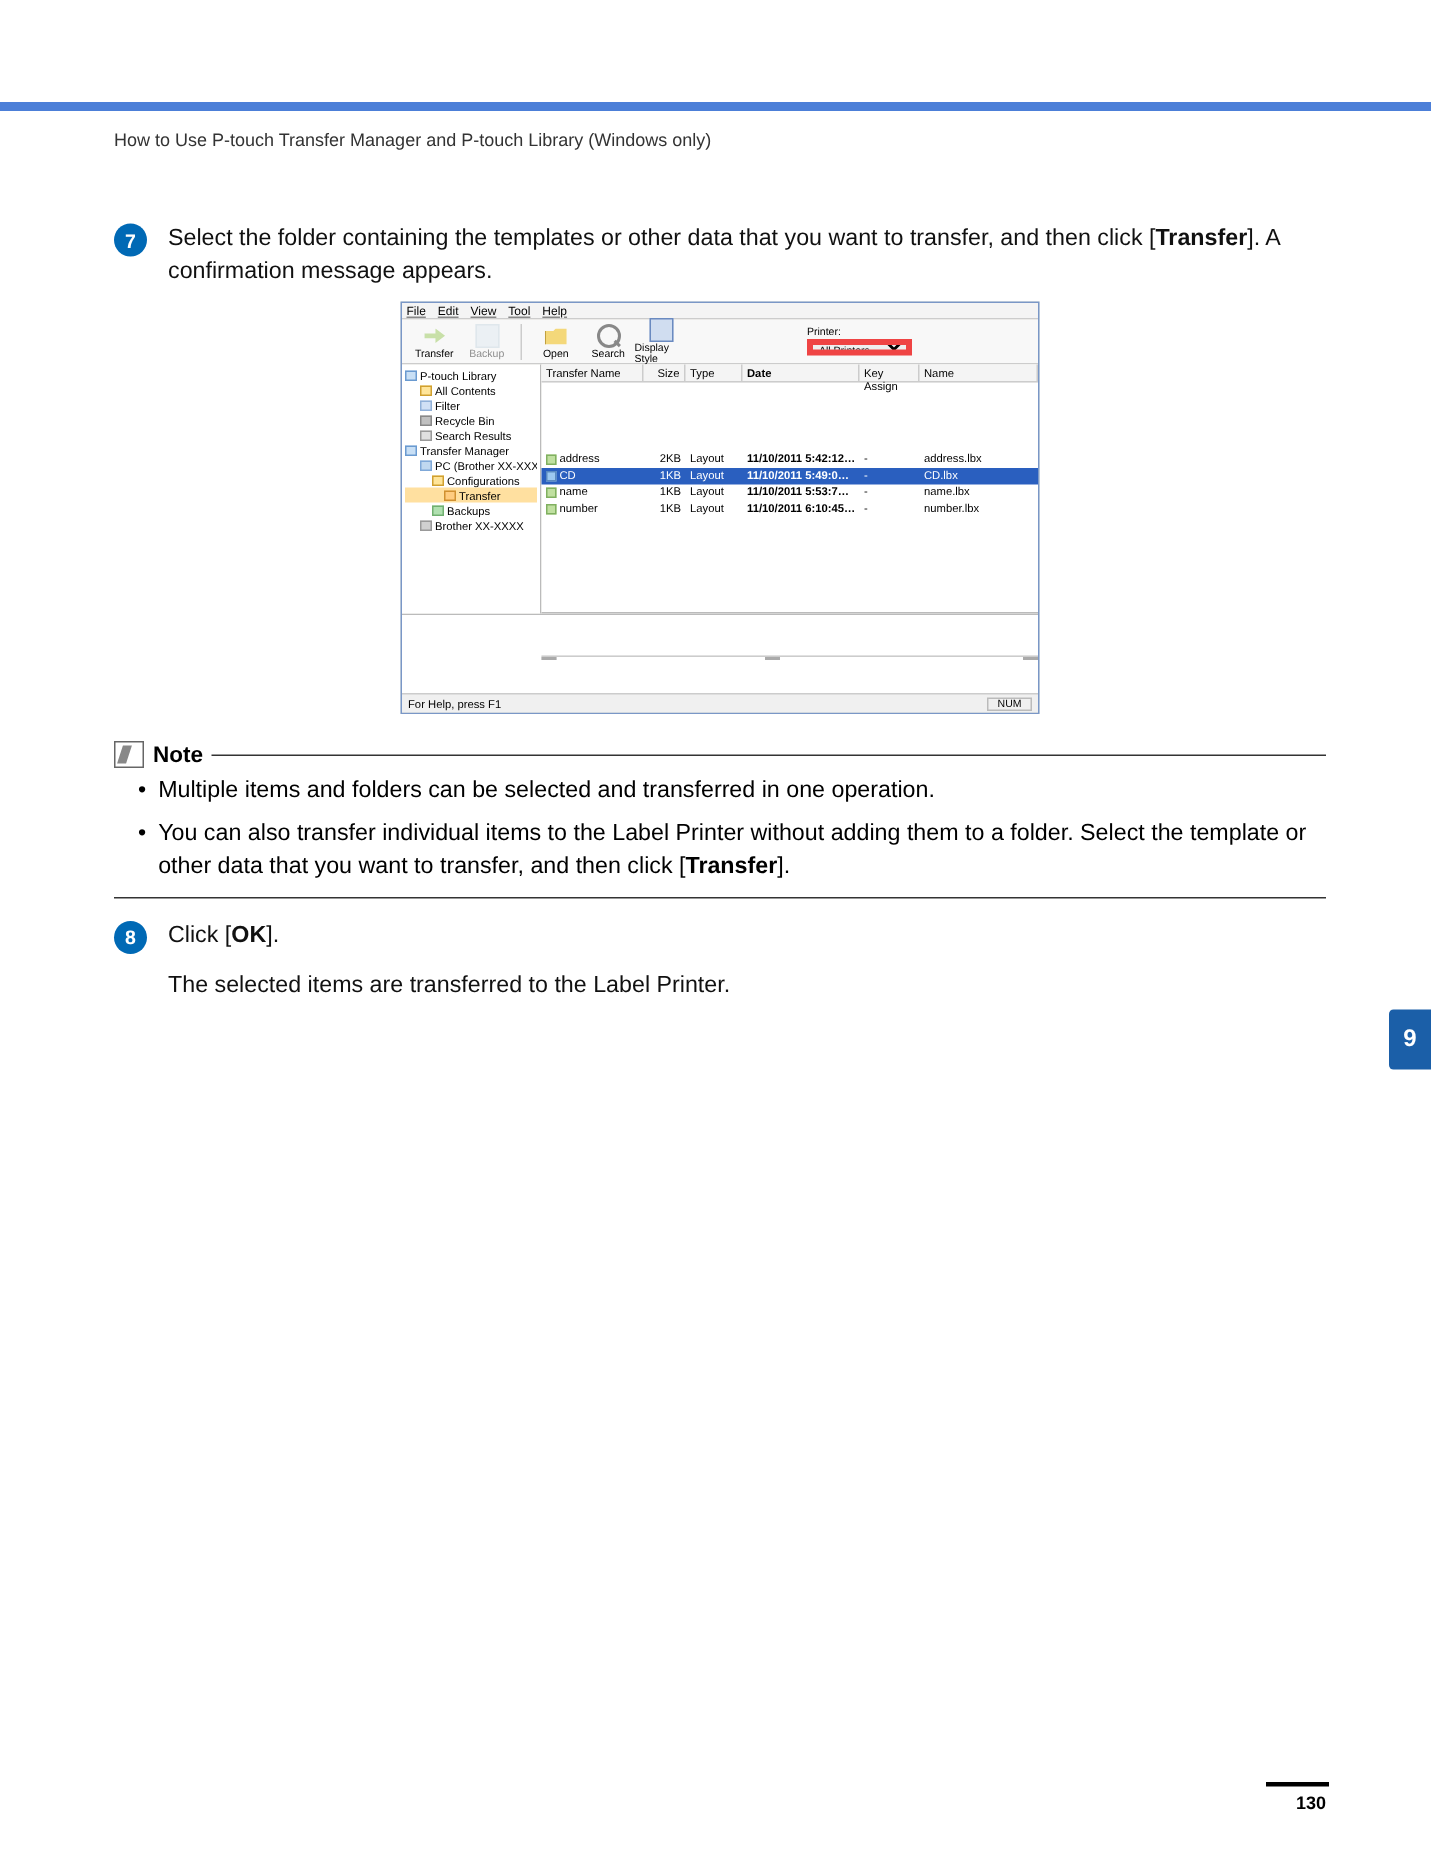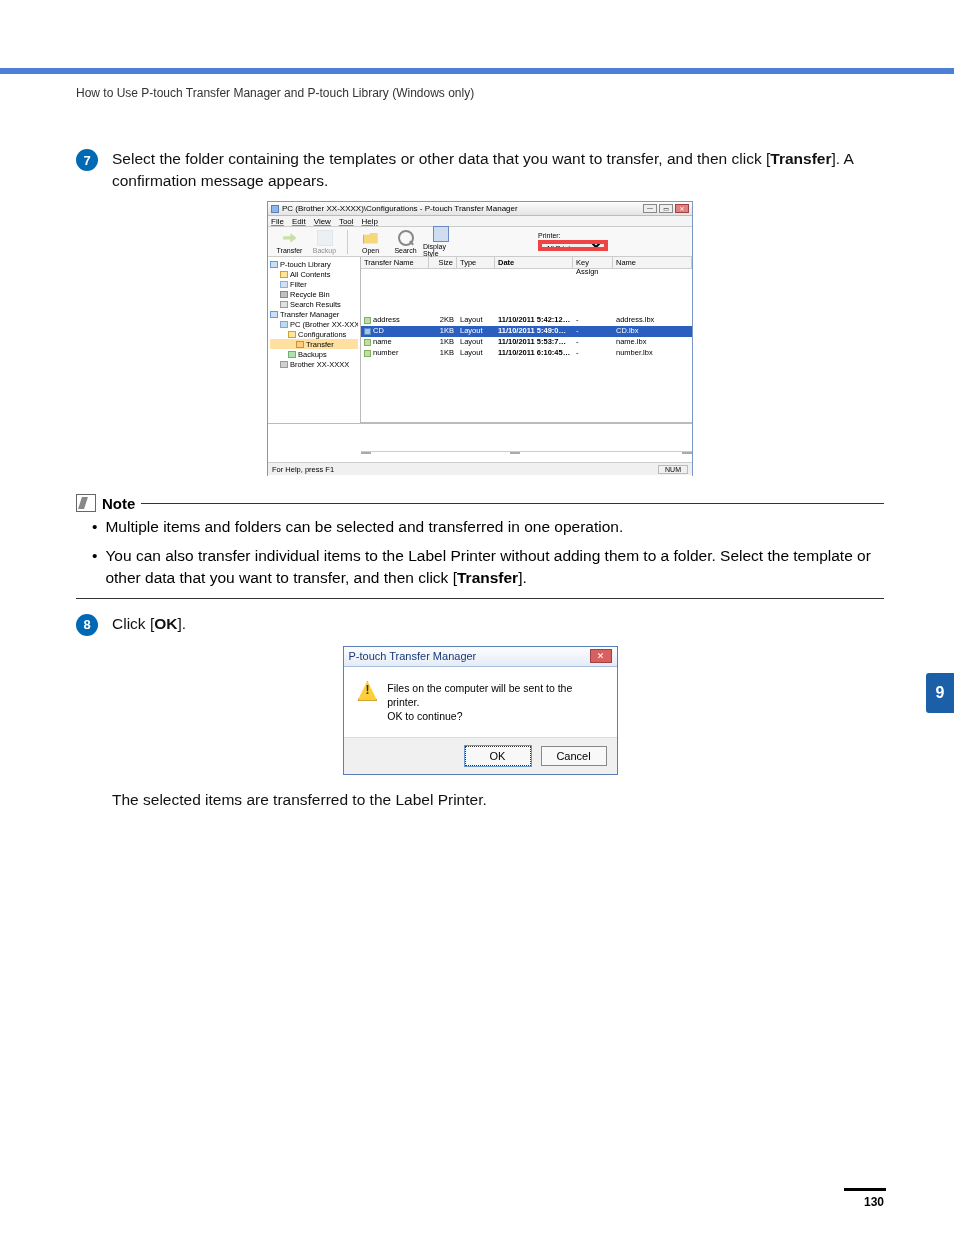--- a/index.html
+++ b/index.html
@@ -138,31 +138,20 @@
   <div class="header-line">How to Use P-touch Transfer Manager and P-touch Library (Windows only)</div>
 
   <div class="step">
     <div class="step-num">7</div>
     <div class="step-text">
       <span>Select the folder containing the templates or other data that you want to transfer, and then click [</span><b>Transfer</b><span>]. A confirmation message appears.</span>
     </div>
   </div>
 
   <div class="app-window">
-    <div class="titlebar">
-      <div class="title-left">
-        <div class="title-icon"></div>
-        <span>PC (Brother XX-XXXX)\Configurations - P-touch Transfer Manager</span>
-      </div>
-      <div class="win-ctrls">
-        <div class="win-btn">—</div>
-        <div class="win-btn">▭</div>
-        <div class="win-btn close">✕</div>
-      </div>
-    </div>
     <div class="menubar">
       <span>File</span>
       <span>Edit</span>
       <span>View</span>
       <span>Tool</span>
       <span>Help</span>
     </div>
     <div class="toolbar">
       <div class="tool">
           <div class="ticon tico-transfer"></div>
@@ -316,34 +305,19 @@
     <div class="note-end-rule"></div>
   </div>
 
   <div class="step" style="margin-top:14px;">
     <div class="step-num">8</div>
     <div class="step-text">
       <span>Click [</span><b>OK</b><span>].</span>
     </div>
   </div>
 
-  <div class="dialog">
-    <div class="dlg-title">
-      <span>P-touch Transfer Manager</span>
-      <div class="dlg-close">✕</div>
-    </div>
-    <div class="dlg-body">
-      <div class="warn-icon"></div>
-      <div class="dlg-text" style="white-space:pre-line;">Files on the computer will be sent to the printer.
-OK to continue?</div>
-    </div>
-    <div class="dlg-foot">
-      <button class="dlg-btn default">OK</button>
-      <button class="dlg-btn">Cancel</button>
-    </div>
-  </div>
 
   <div class="step-text" style="margin-left:36px;">The selected items are transferred to the Label Printer.</div>
 </div>
 
 <div class="side-tab">9</div>
 <div class="page-num-rule"></div>
 <div class="page-num">130</div>
 
 </body></html>

